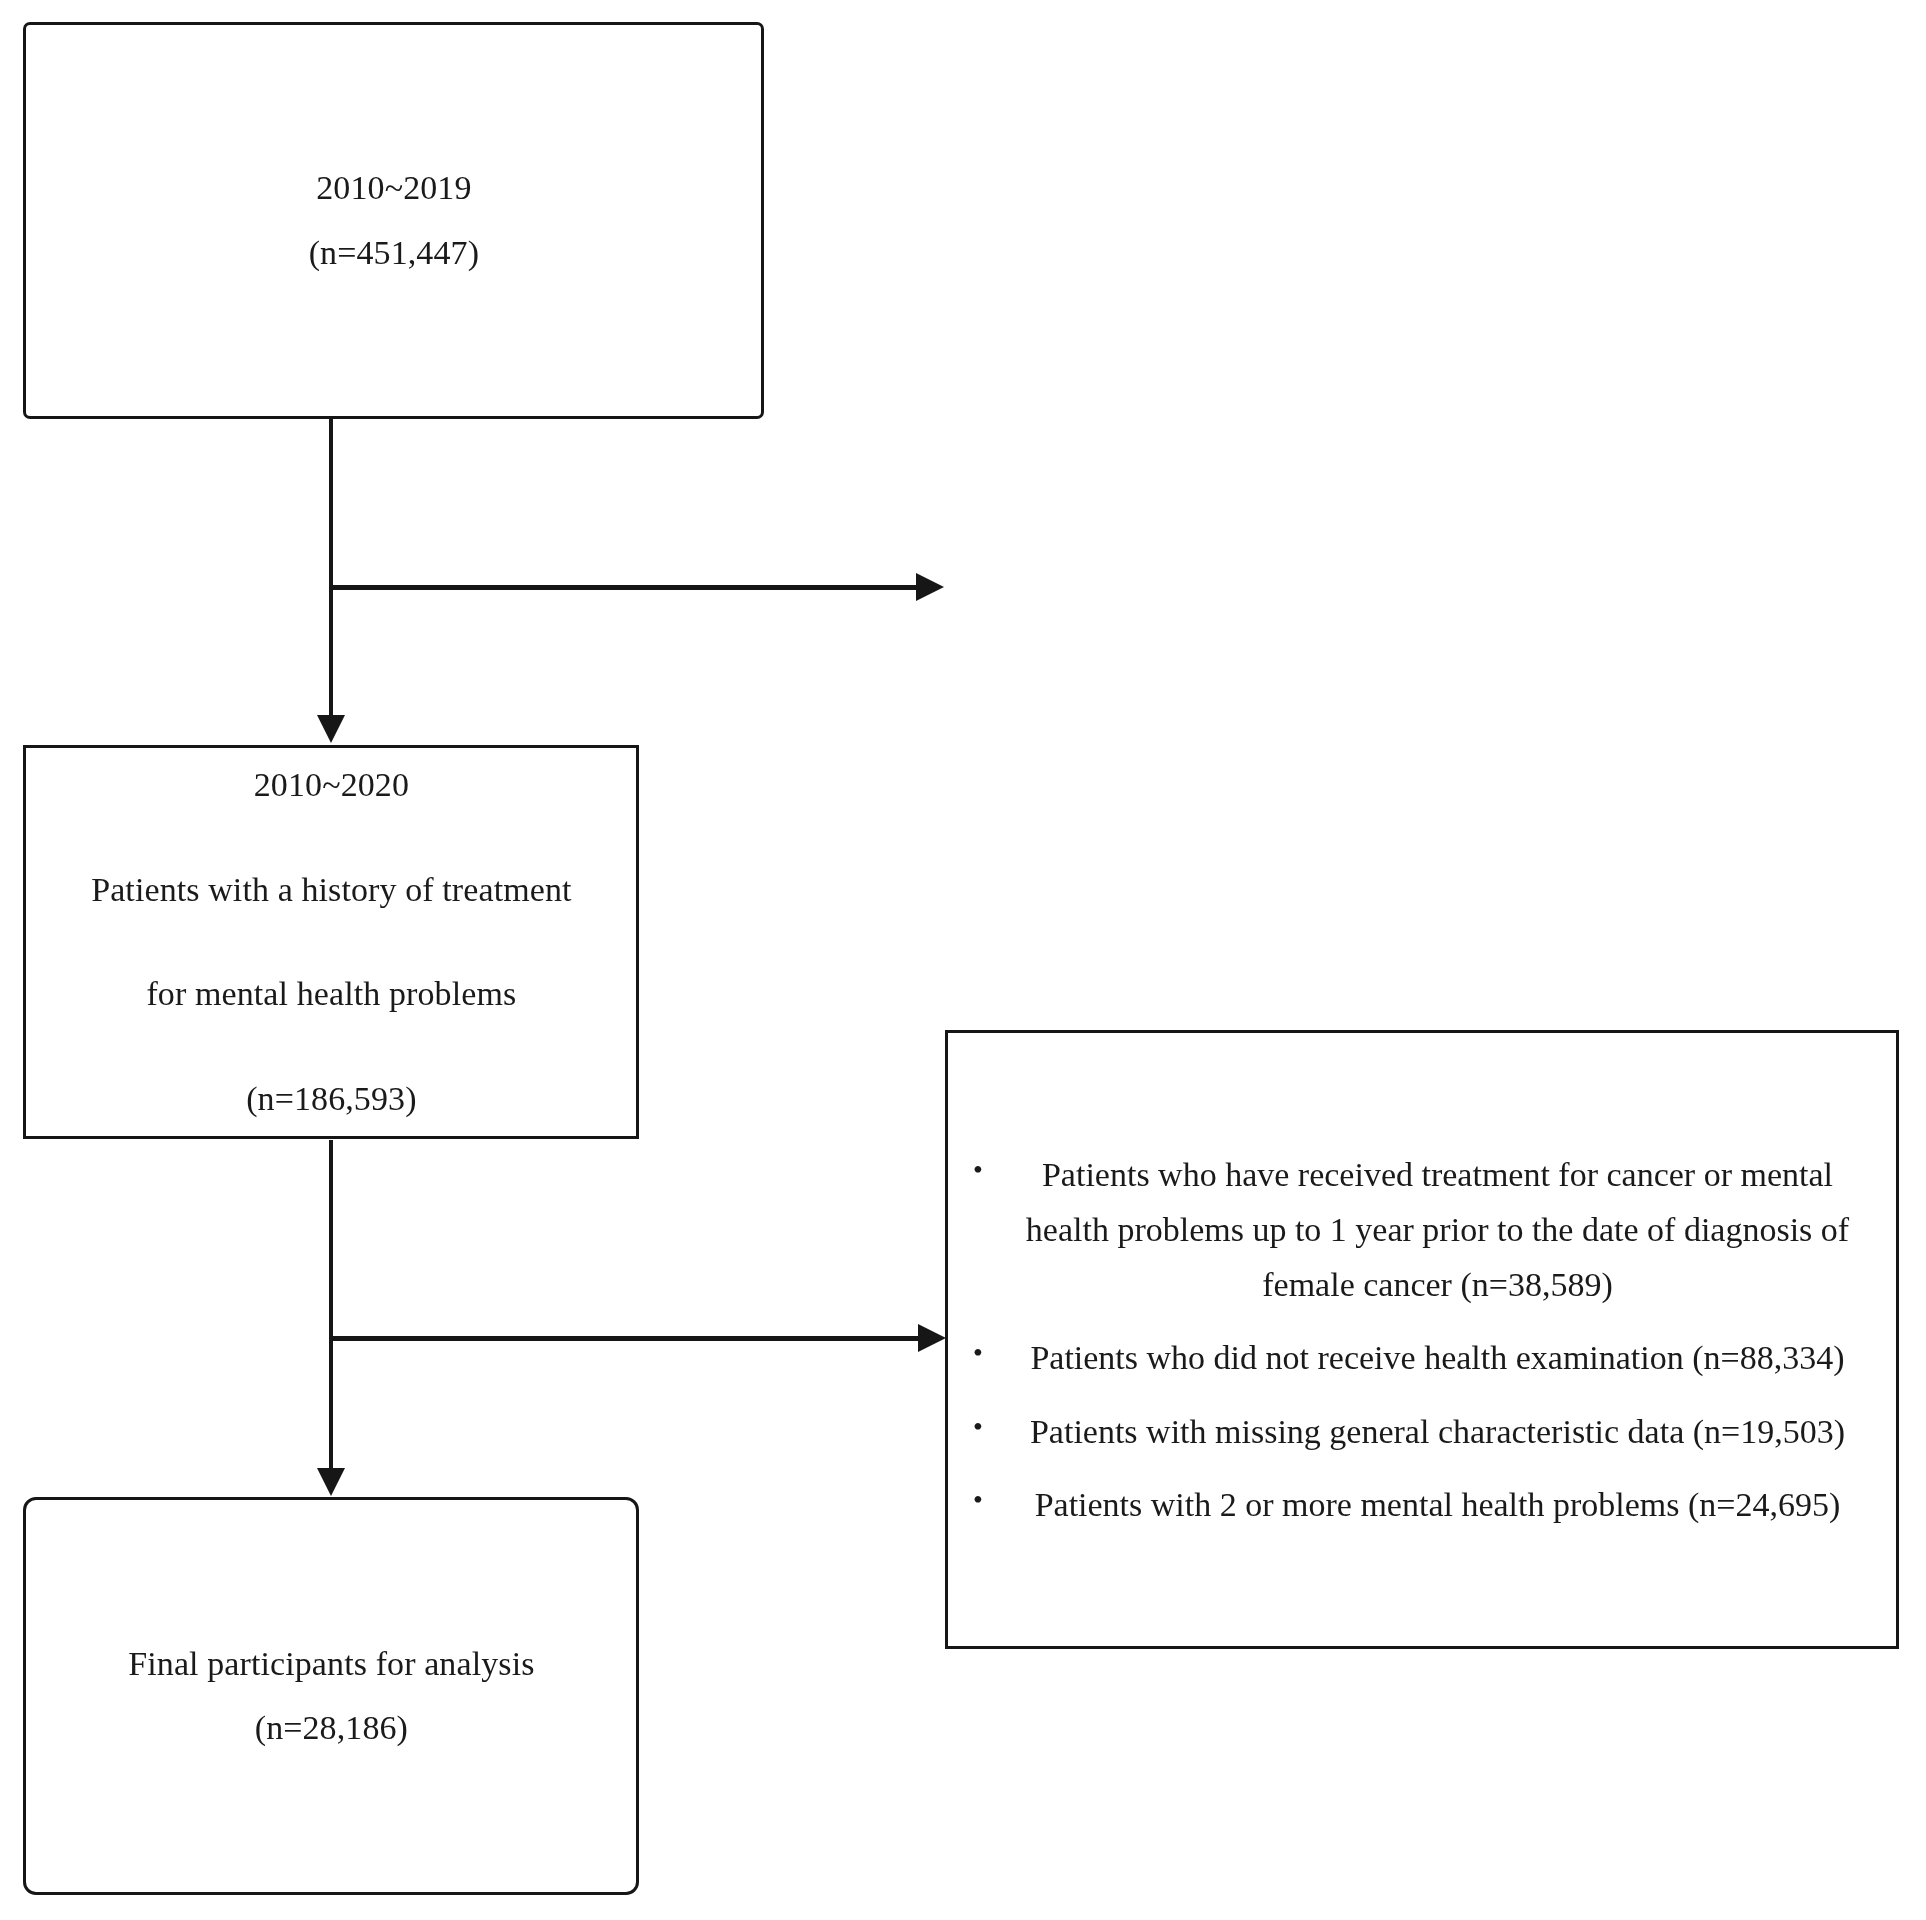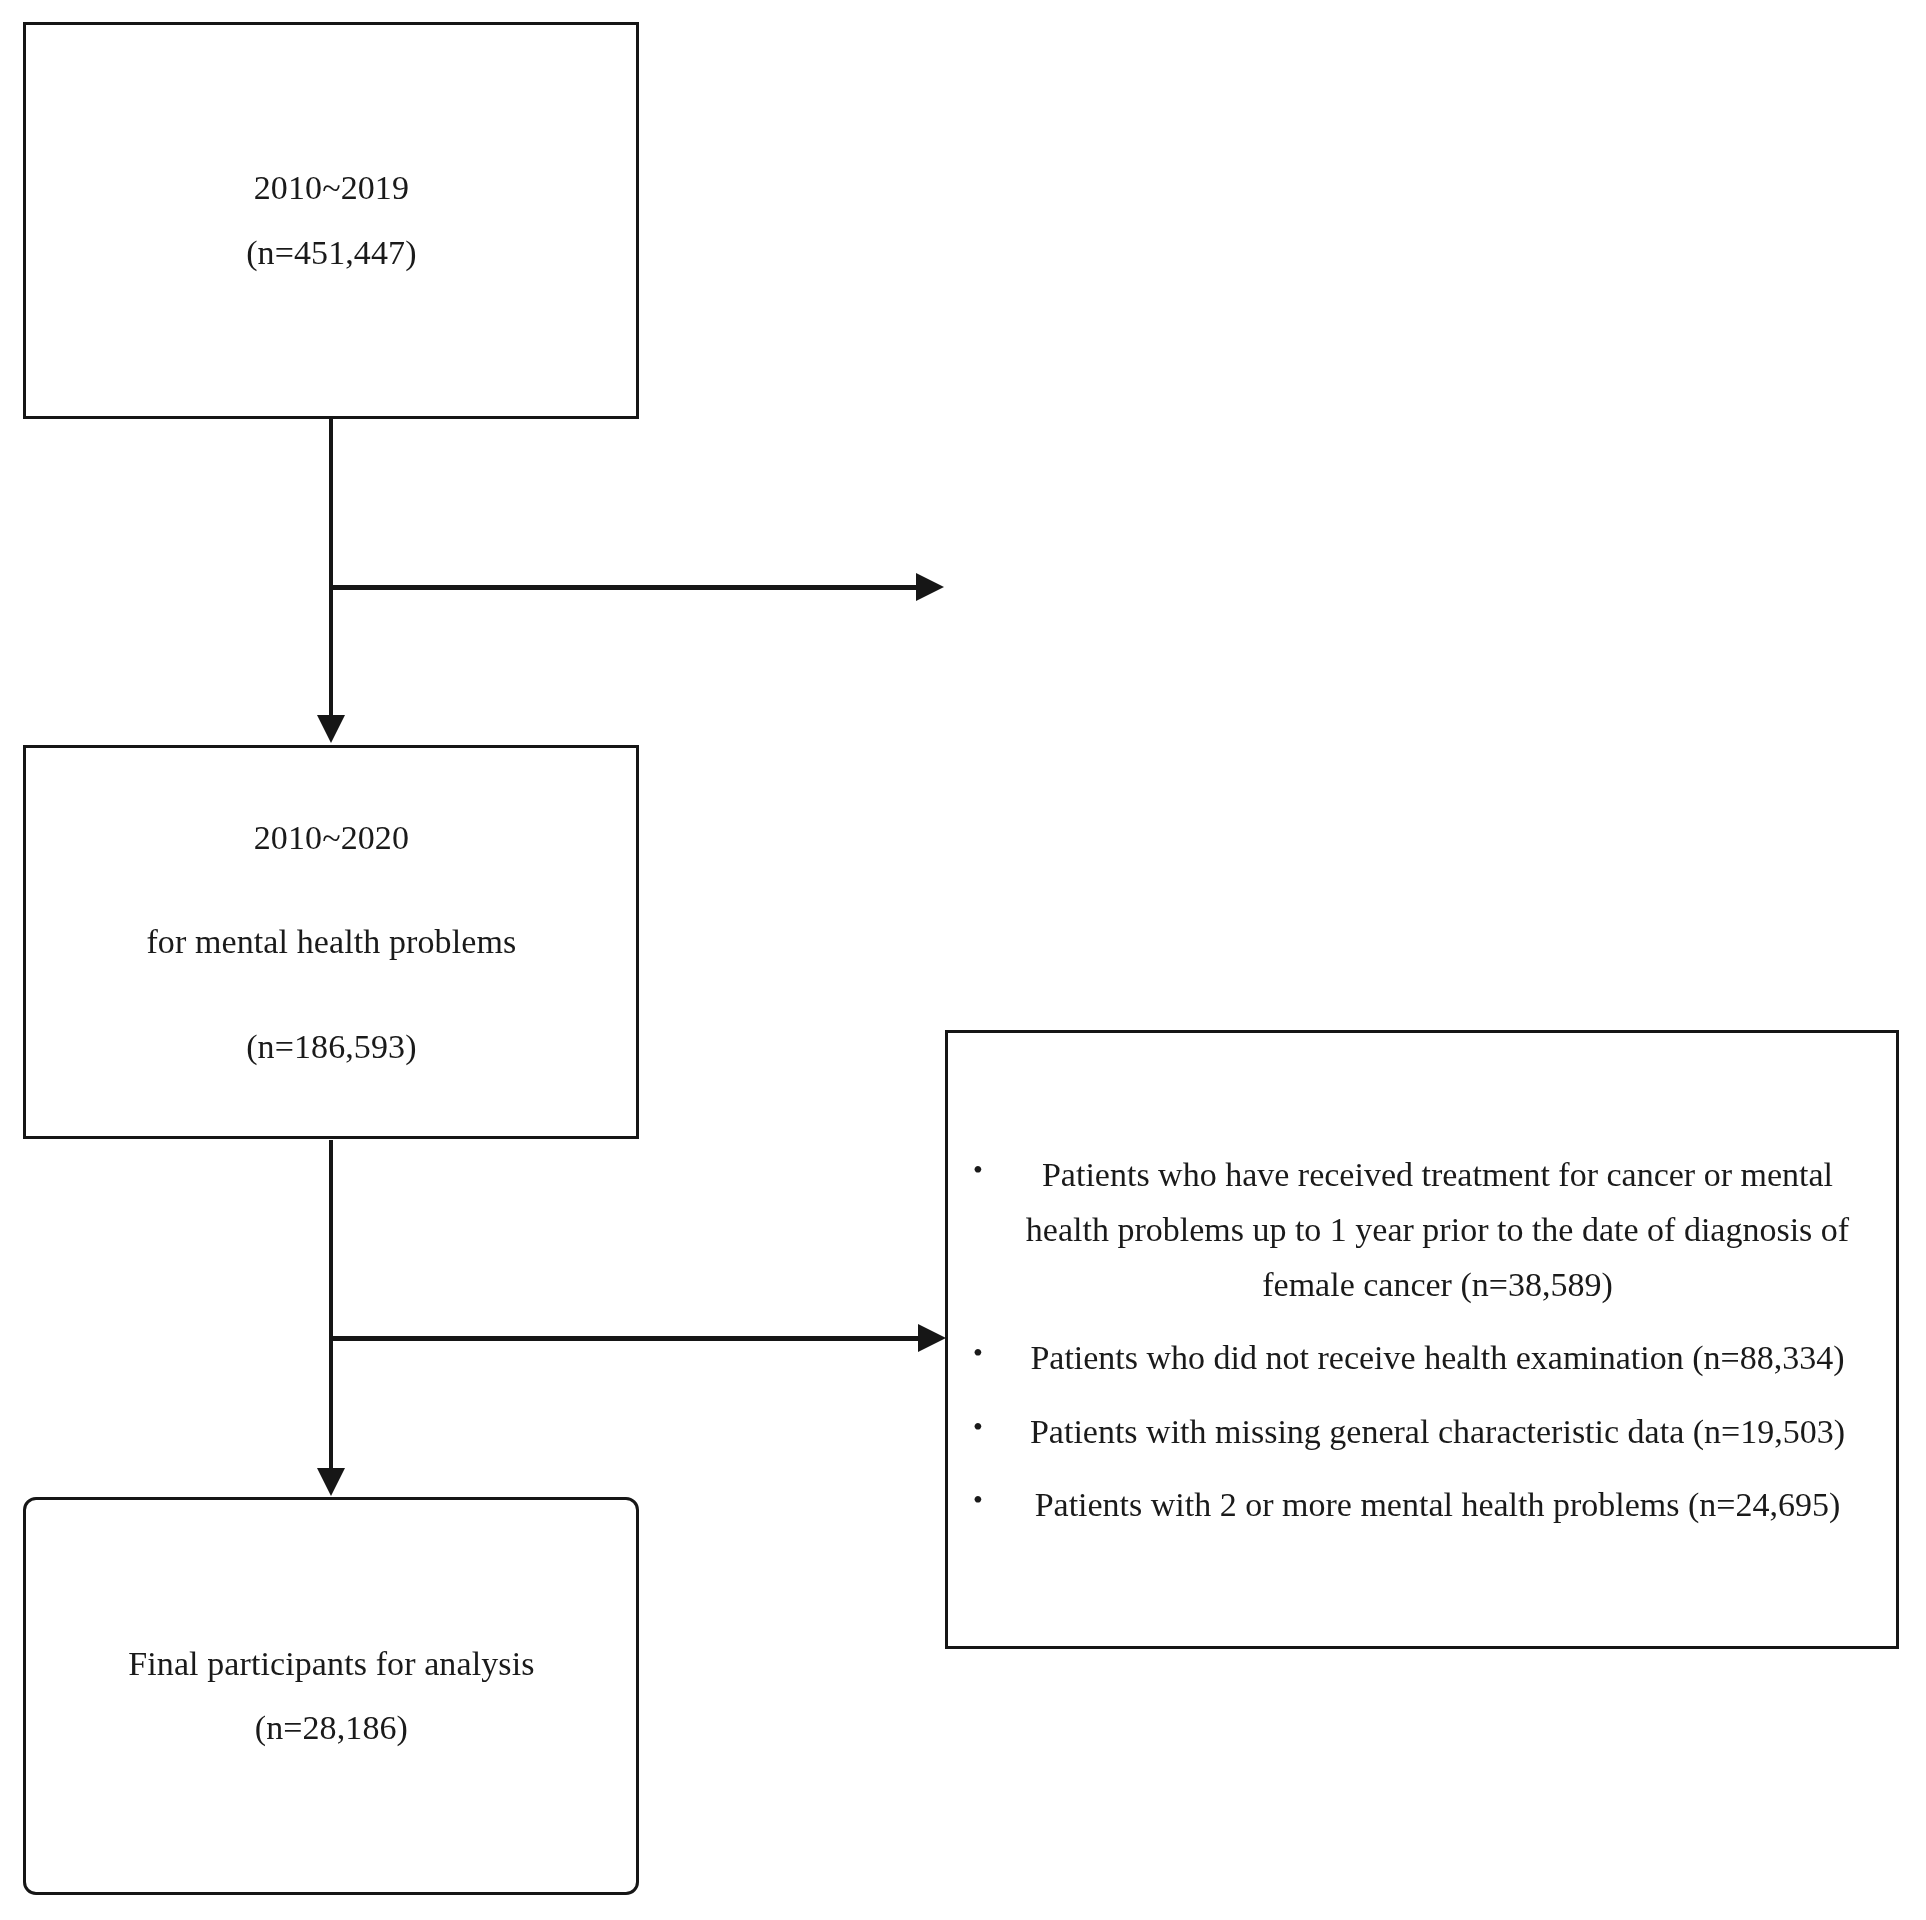--- a/index.html
+++ b/index.html
@@ -98,28 +98,29 @@
     border-top: 14px solid transparent;
     border-bottom: 14px solid transparent;
     border-left: 28px solid #161616;
   }
 </style>
 </head>
 <body>
 
 <div id="page">
 
-  <div class="flow-box left" style="left:23.4px; top:22px; width:616px; height:397px;">
+  <div class="flow-box left" style="left:23.4px; top:22px; width:741px; height:397px;border-radius:7px;">
     <span class="box-line">2010~2019</span>
     <span class="box-line">(n=451,447)</span>
   </div>
 
 
   <div class="flow-box left" style="left:23.4px; top:745px; width:616px; height:394px;gap:40px;">
     <span class="box-line">2010~2020</span>
+    <span class="box-line">Patients with a history of treatment</span>
     <span class="box-line">for mental health problems</span>
     <span class="box-line">(n=186,593)</span>
   </div>
 
   <div class="flow-box right" style="left:945px; top:1030px; width:954px; height:619px;">
     <div class="bullet-list">
       <div class="bullet-item">
         <span class="bullet-dot">•</span>
         <span class="bullet-text">Patients who have received treatment for cancer or mental health problems up to 1 year prior to the date of diagnosis of female cancer (n=38,589)</span>
       </div>

